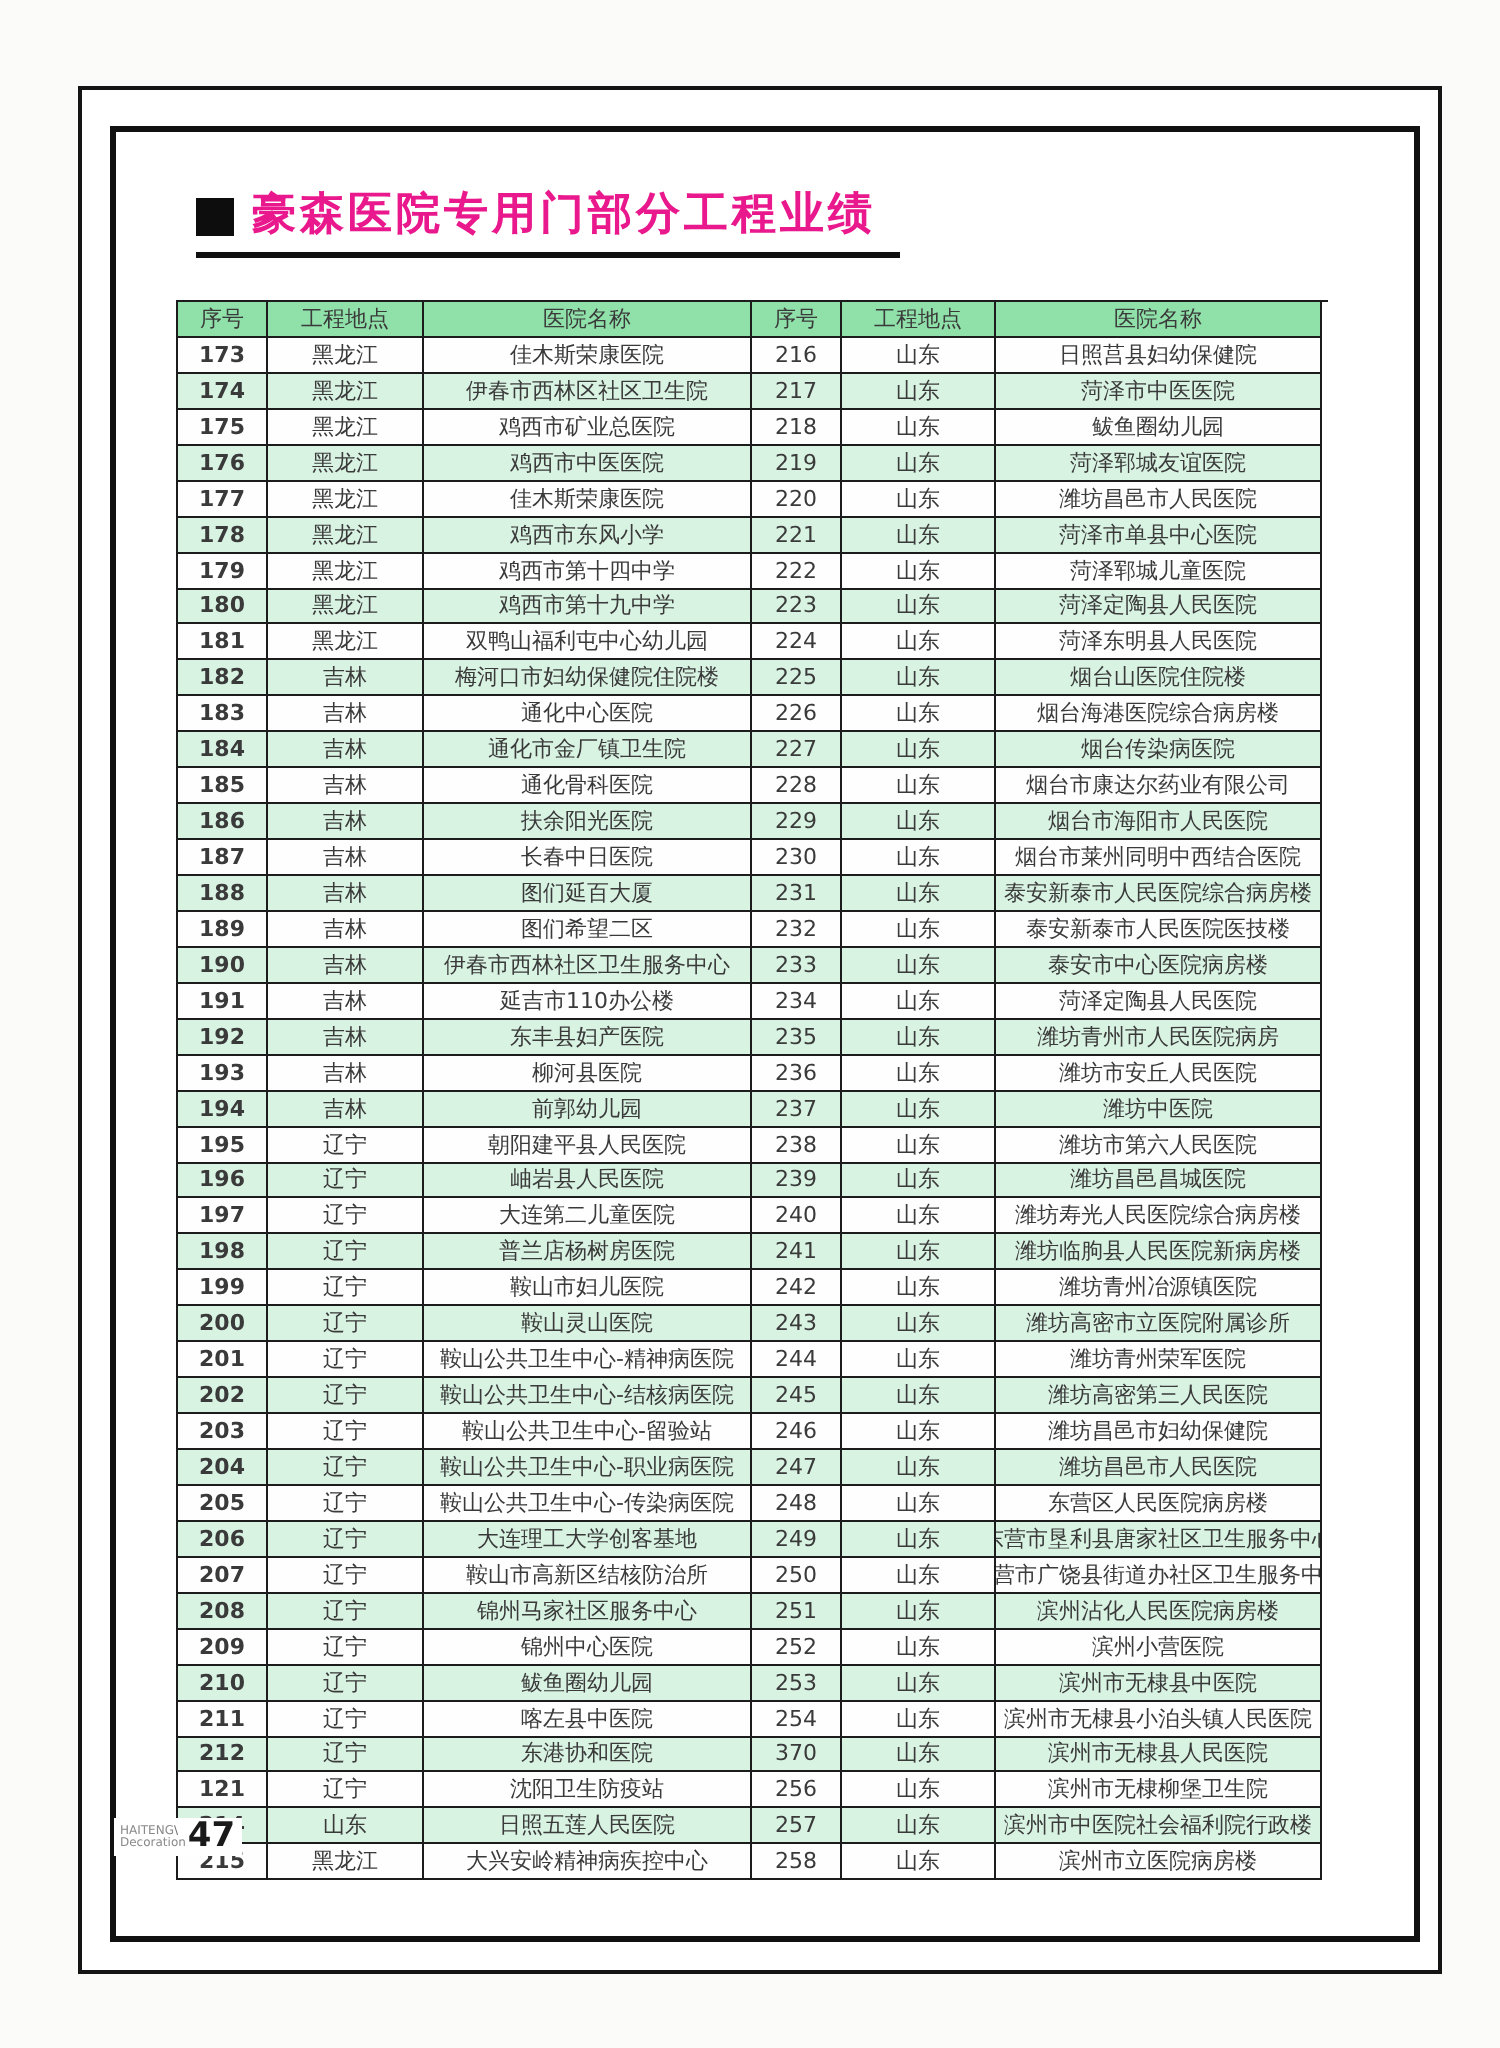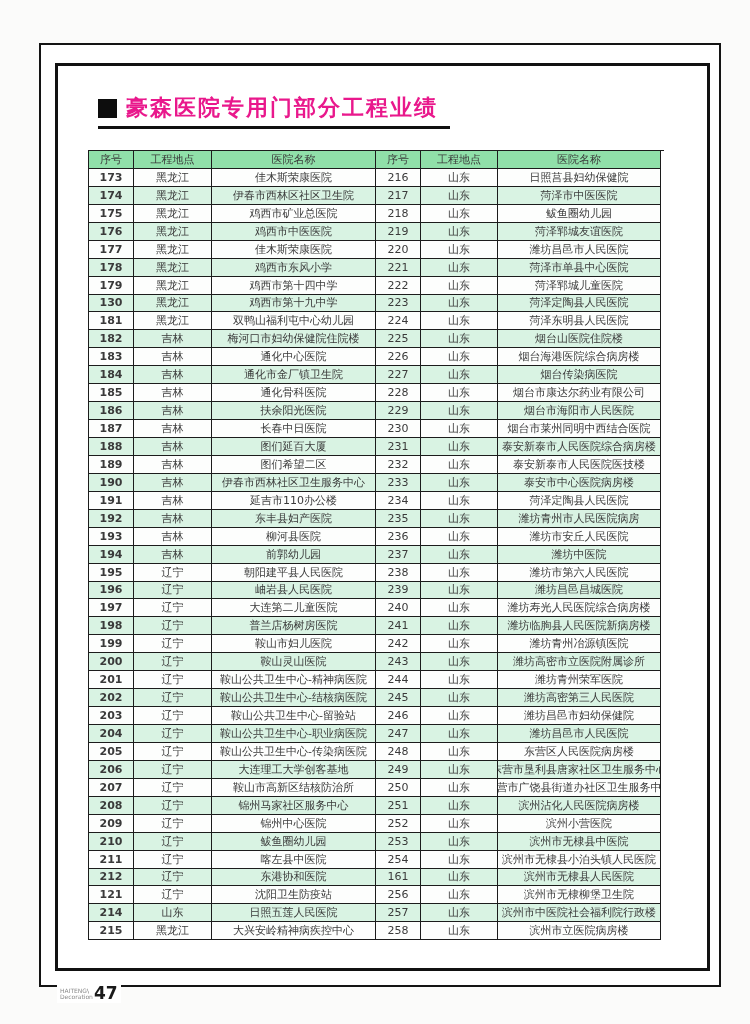--- a/index.html
+++ b/index.html
@@ -46,21 +46,21 @@
     font-size:11px;line-height:1;white-space:nowrap;overflow:hidden;
     background:#fdfefd;
   }
   .c-no{width:45px;font-weight:bold;}
   .c-loc{width:78px;}
   .c-name{width:164px;}
   .c-no2{width:45px;}
   .c-loc2{width:77px;}
   .c-name2{width:163px;}
   .footer{
-    position:absolute;left:57px;top:984px;
+    position:absolute;left:57px;top:909px;
     display:flex;align-items:flex-end;background:#fff;
     padding:2px 3px;z-index:5;
   }
   .brand{
     font-size:6px;color:#8a8a8a;line-height:1.15;margin-right:1px;
     text-align:left;
   }
   .brand .slash{color:#6a6a6a;}
   .page-num{
     font-size:17px;font-weight:bold;color:#1a1a1a;line-height:0.9;
@@ -136,21 +136,21 @@
     </div>
     <div class="row">
       <div class="cell c-no">179</div>
       <div class="cell c-loc">黑龙江</div>
       <div class="cell c-name">鸡西市第十四中学</div>
       <div class="cell c-no2">222</div>
       <div class="cell c-loc2">山东</div>
       <div class="cell c-name2">菏泽郓城儿童医院</div>
     </div>
     <div class="row stripe">
-      <div class="cell c-no">130</div>
+      <div class="cell c-no">180</div>
       <div class="cell c-loc">黑龙江</div>
       <div class="cell c-name">鸡西市第十九中学</div>
       <div class="cell c-no2">223</div>
       <div class="cell c-loc2">山东</div>
       <div class="cell c-name2">菏泽定陶县人民医院</div>
     </div>
     <div class="row">
       <div class="cell c-no">181</div>
       <div class="cell c-loc">黑龙江</div>
       <div class="cell c-name">双鸭山福利屯中心幼儿园</div>
@@ -395,21 +395,21 @@
       <div class="cell c-loc">辽宁</div>
       <div class="cell c-name">喀左县中医院</div>
       <div class="cell c-no2">254</div>
       <div class="cell c-loc2">山东</div>
       <div class="cell c-name2">滨州市无棣县小泊头镇人民医院</div>
     </div>
     <div class="row stripe">
       <div class="cell c-no">212</div>
       <div class="cell c-loc">辽宁</div>
       <div class="cell c-name">东港协和医院</div>
-      <div class="cell c-no2">161</div>
+      <div class="cell c-no2">370</div>
       <div class="cell c-loc2">山东</div>
       <div class="cell c-name2">滨州市无棣县人民医院</div>
     </div>
     <div class="row">
       <div class="cell c-no">121</div>
       <div class="cell c-loc">辽宁</div>
       <div class="cell c-name">沈阳卫生防疫站</div>
       <div class="cell c-no2">256</div>
       <div class="cell c-loc2">山东</div>
       <div class="cell c-name2">滨州市无棣柳堡卫生院</div>

